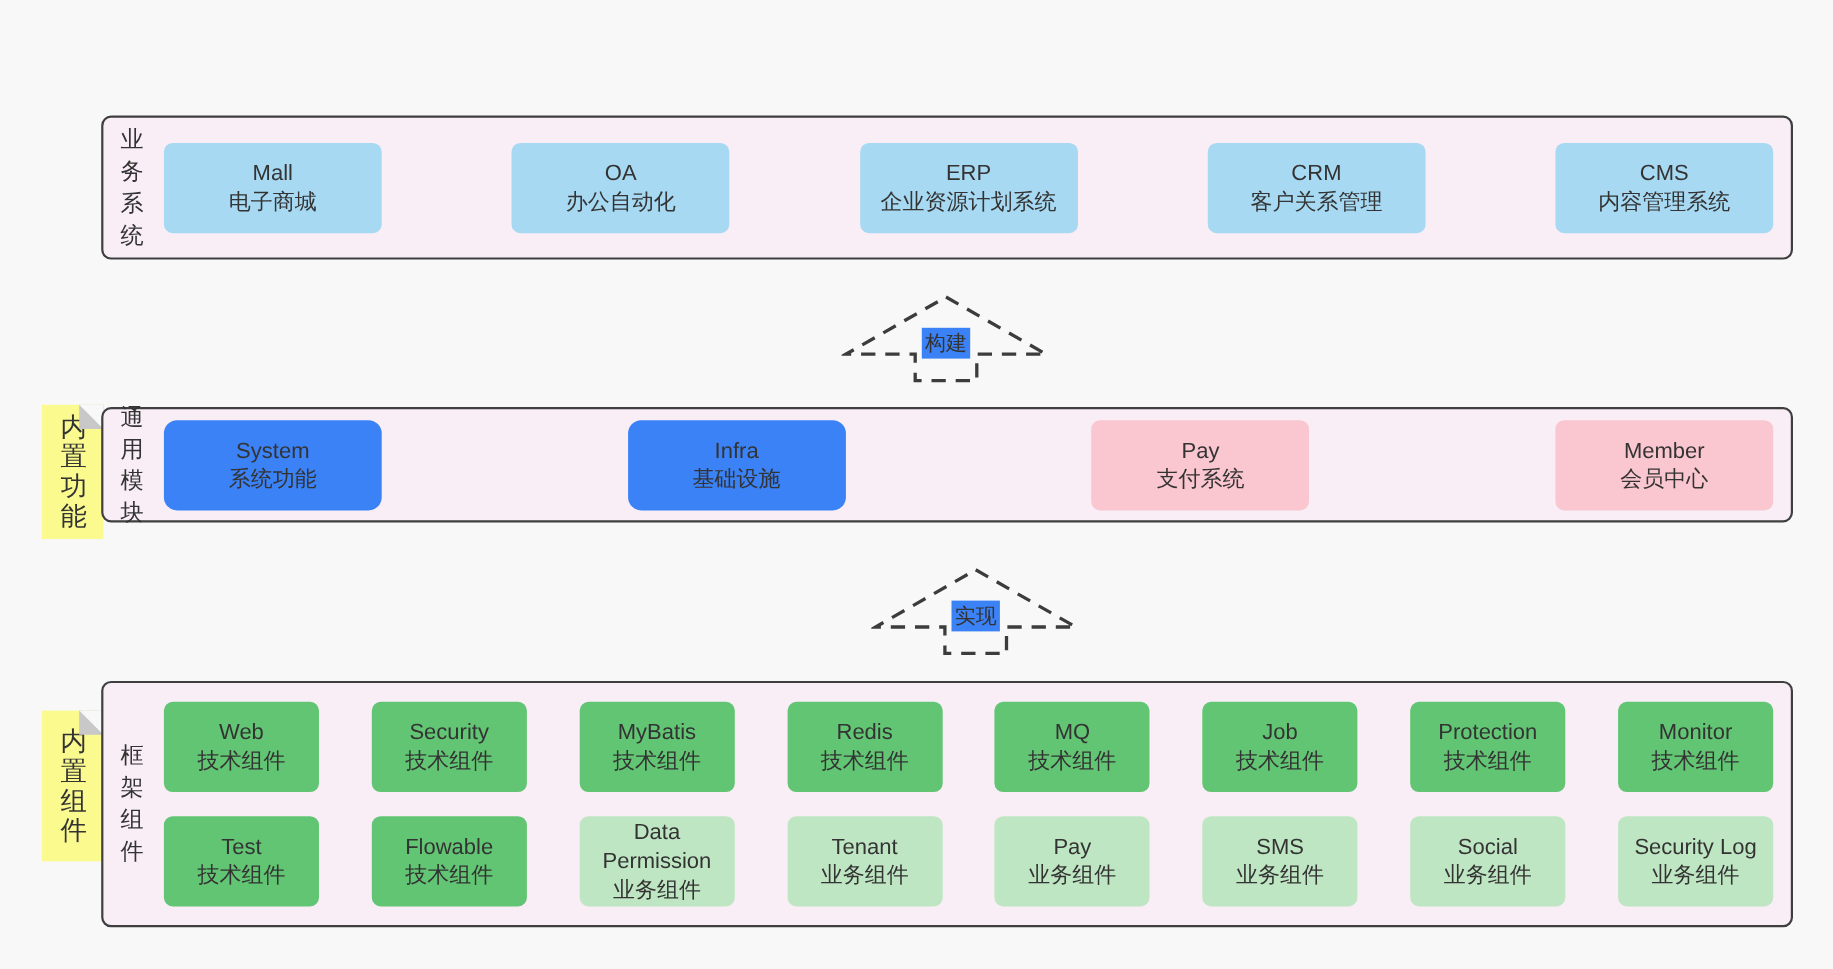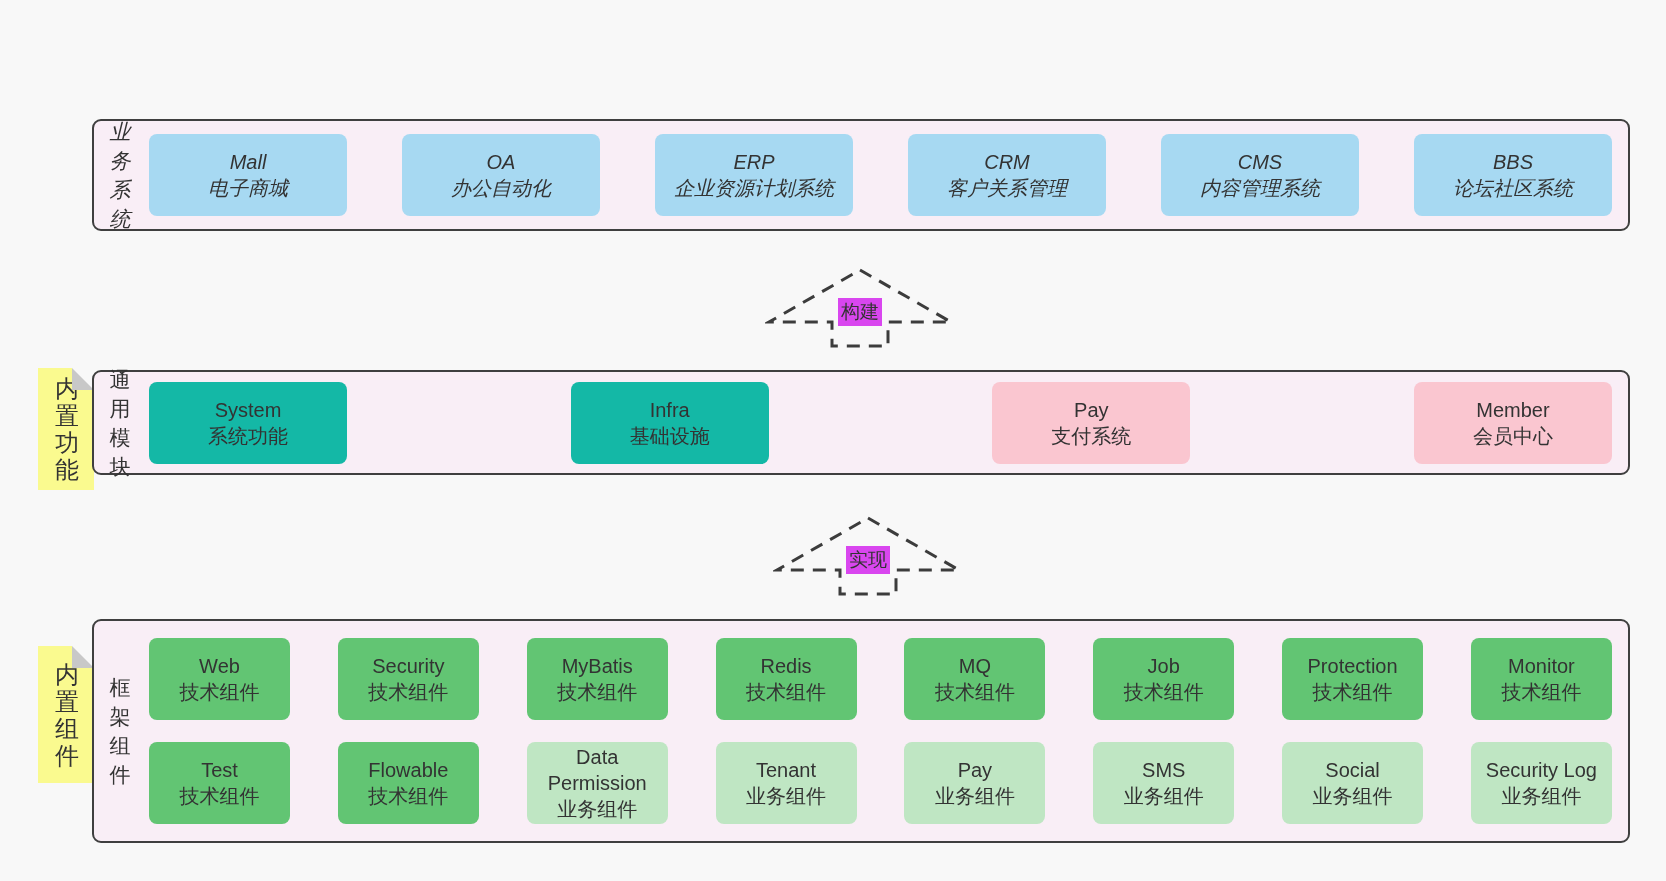--- a/index.html
+++ b/index.html
@@ -8,21 +8,21 @@
     background:#f8f8f8;
     font-family:"Liberation Sans","DejaVu Sans",sans-serif;
     color:#333;
   }
   
   .panel{
     position:absolute;left:92px;width:1538px;box-sizing:border-box;
     background:#f9eef6;border:2px solid #3f3f3f;border-radius:9px;
     display:flex;align-items:stretch;z-index:2;
   }
-  .panel-top{top:119px;height:112px;font-style:italic;}
+  .panel-top{top:105px;height:131px;}
   .panel-mid{top:370px;height:105px;}
   .panel-bot{top:619px;height:224px;}
   .panel-label{
     width:34px;margin-left:9px;display:flex;align-items:center;justify-content:center;
     flex:0 0 auto;
   }
   .panel-label .vtext{
     width:26px;font-size:21px;line-height:29px;text-align:center;
     word-break:break-all;overflow-wrap:anywhere;color:#333;
   }
@@ -34,21 +34,21 @@
   
   .box{
     box-sizing:border-box;height:82px;border-radius:8px;
     display:flex;flex-direction:column;justify-content:center;align-items:center;
     text-align:center;font-size:20px;line-height:26px;color:#333;
     padding:2px 6px;
   }
   .box-wide{width:198px;}
   .box-narrow{width:141px;}
   .c-blue{background:#a7d9f2;}
-  .c-red{background:#14b8a6;}
+  .c-red{background:#3b82f6;border-radius:12px;}
   .c-pink{background:#fac6d0;}
   .c-green{background:#62c573;}
   .c-lgreen{background:#bfe6c3;}
   
   .note{
     position:absolute;left:38px;width:56px;background:#fafa8f;z-index:1;
     display:flex;align-items:center;justify-content:center;
   }
   .note-mid{top:368px;height:122px;}
   .note-bot{top:646px;height:137px;}
@@ -57,25 +57,25 @@
     border-style:solid;border-width:0 22px 22px 0;
     border-color:#f8f8f8 #f8f8f8 #c8c8c8 #c8c8c8;
   }
   .note .vtext{
     width:22px;font-size:24px;line-height:27px;text-align:center;
     word-break:break-all;overflow-wrap:anywhere;color:#333;
   }
   
   .arrow{position:absolute;width:190px;height:84px;z-index:1;}
   .arrow-1{left:765px;top:266px;}
-  .arrow-2{left:773px;top:514px;}
+  .arrow-2{left:792px;top:514px;}
   .arrow svg{display:block;width:190px;height:84px;}
   .arrow-label{
     position:absolute;left:50%;top:46px;transform:translate(-50%,-50%);
-    background:#d946ef;font-size:19px;padding:1px 3px;white-space:nowrap;color:#333;
+    background:#3b82f6;font-size:19px;padding:1px 3px;white-space:nowrap;color:#333;
   }
 </style>
 </head>
 <body>
 
 <div class="note note-mid">
   <div class="vtext">内置功能</div>
 </div>
 <div class="note note-bot">
   <div class="vtext">内置组件</div>
@@ -99,24 +99,20 @@
         <div>ERP</div>
         <div>企业资源计划系统</div>
       </div>
       <div class="box box-wide c-blue">
         <div>CRM</div>
         <div>客户关系管理</div>
       </div>
       <div class="box box-wide c-blue">
         <div>CMS</div>
         <div>内容管理系统</div>
-      </div>
-      <div class="box box-wide c-blue">
-        <div>BBS</div>
-        <div>论坛社区系统</div>
       </div>
     </div>
   </div>
 </div>
 
 <div class="arrow arrow-1">
   <svg viewBox="0 0 190 84">
     <polygon points="95,4 186,56 123,56 123,80 67,80 67,56 4,56" fill="none" stroke="#3c3c3c" stroke-width="3" stroke-dasharray="13 9"></polygon>
   </svg>
   <div class="arrow-label">构建</div>

